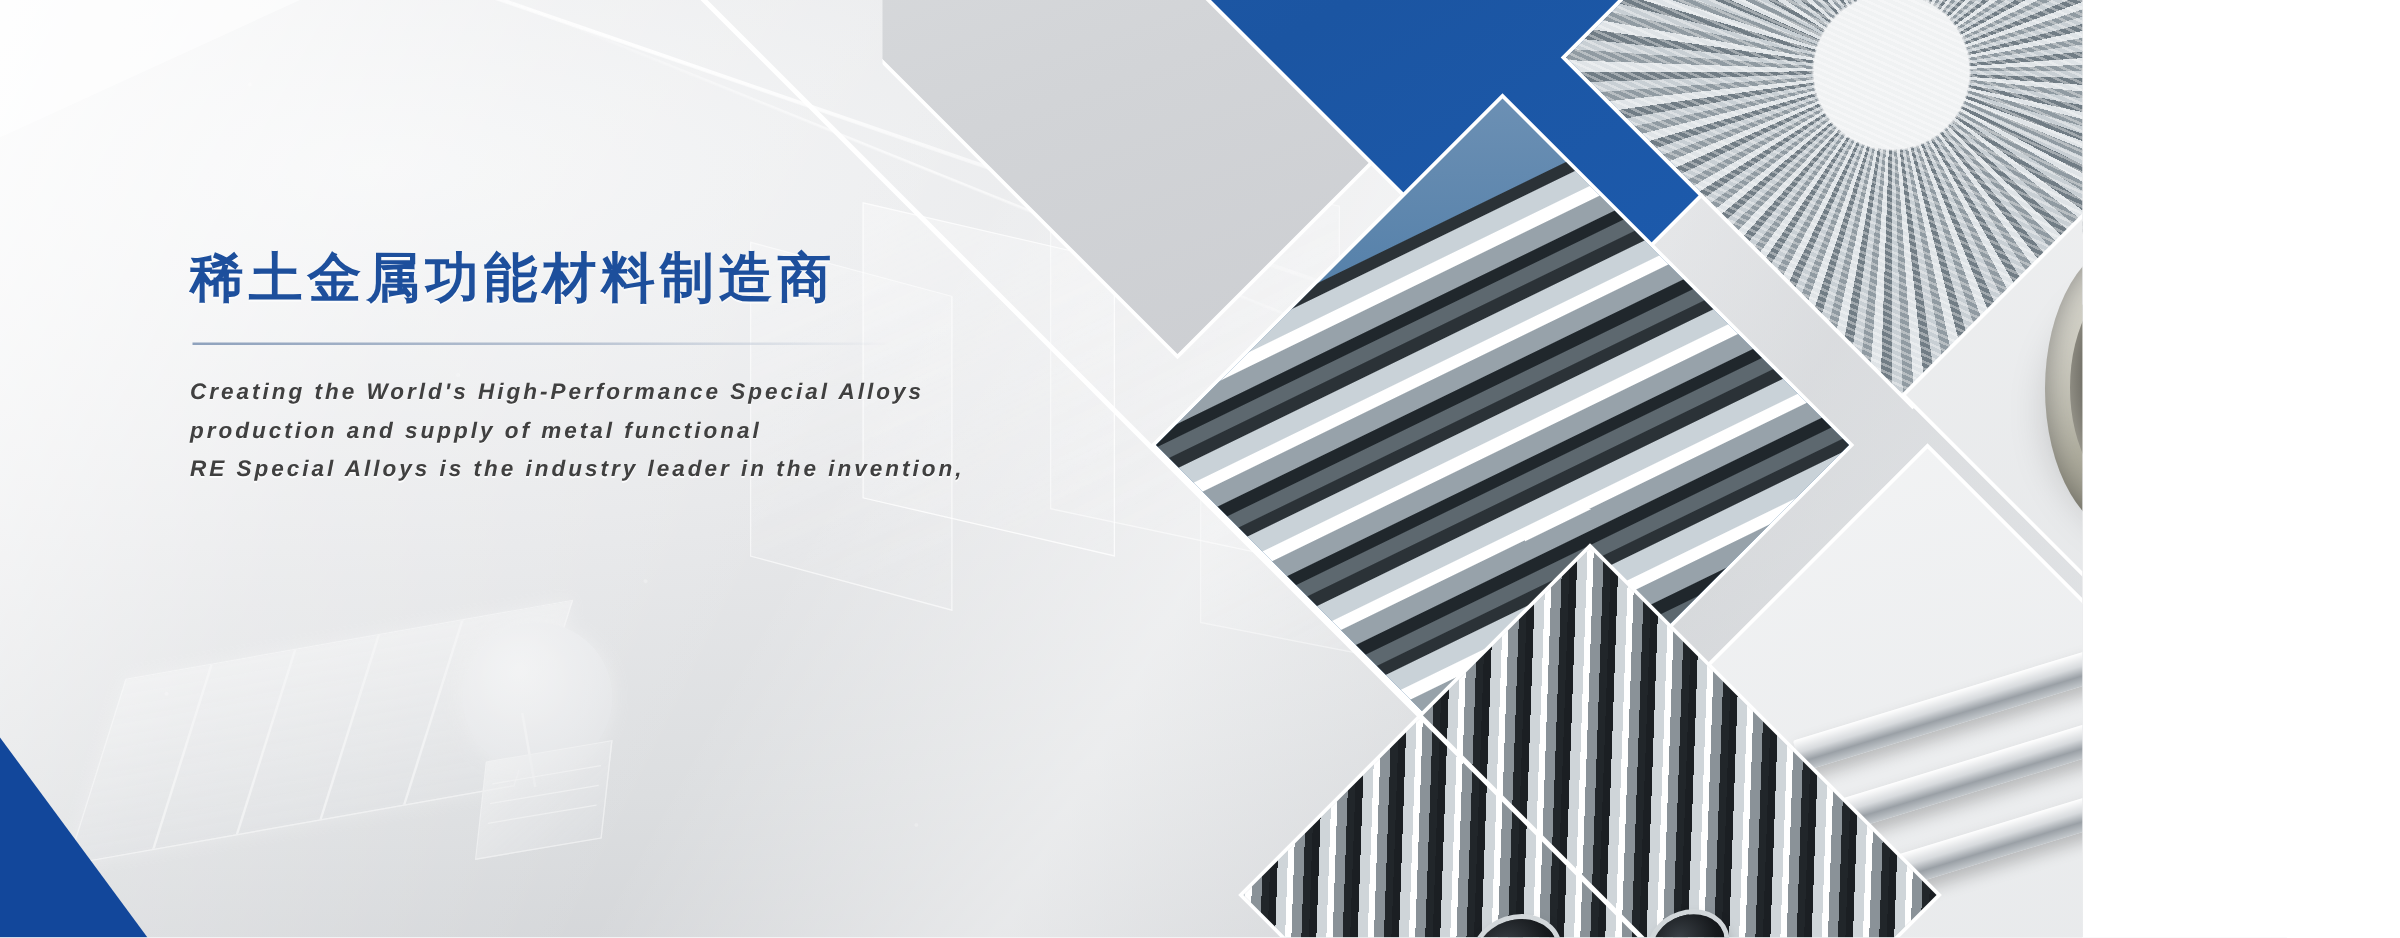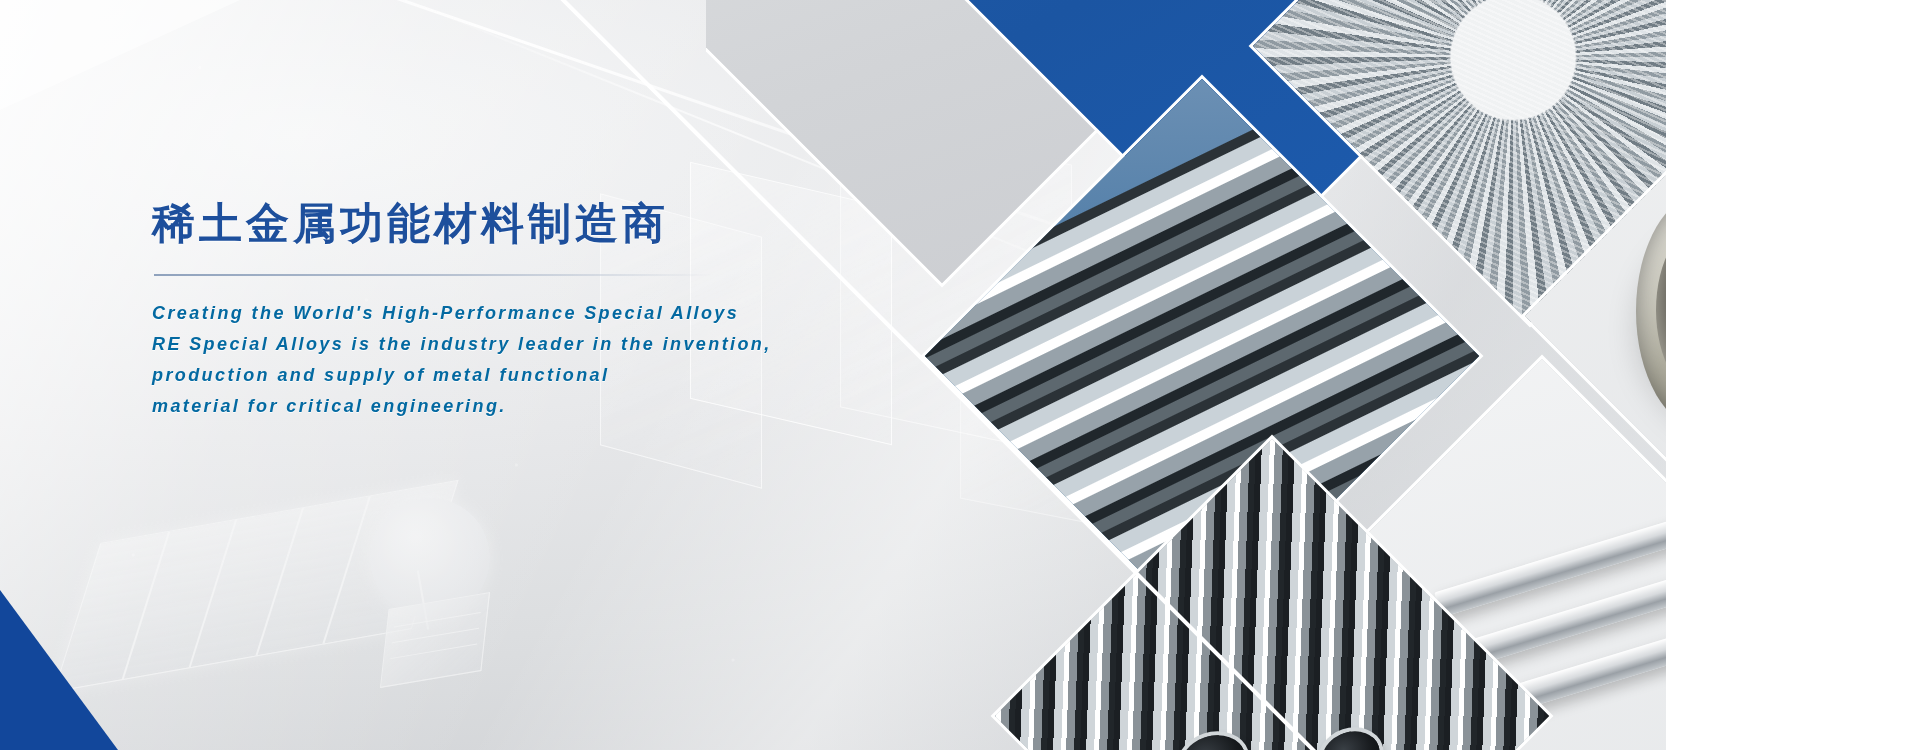--- a/index.html
+++ b/index.html
@@ -231,21 +231,21 @@
     letter-spacing:4px;
     margin:0;
     text-shadow:0 1px 0 rgba(255,255,255,.65);
   }
   .rule{
     width:560px;height:2px;margin:26px 0 22px 2px;
     background:linear-gradient(90deg, #8fa2bd 0%, #b9c3d2 55%, rgba(185,195,210,0) 100%);
   }
   .sub{
     margin:0;
-    color:#0369a1;
+    color:#404040;
     font-family:"Liberation Sans", sans-serif;
     font-style:italic;
     font-weight:700;
     font-size:18px;
     line-height:31px;
     letter-spacing:2.4px;
     text-shadow:0 1px 0 rgba(255,255,255,.8);
   }
   .sub .line{display:block;white-space:nowrap;}
 </style>
@@ -330,19 +330,18 @@
 
   <div class="copy">
     <h1 class="headline">
       <span>稀土金属功能材料制造商</span><br>
     </h1>
 
     <div class="rule"></div>
 
     <p class="sub">
       <span class="line">Creating the World's High-Performance Special Alloys</span>
+      <span class="line">production and supply of metal functional</span>
       <span class="line">RE Special Alloys is the industry leader in the invention,</span>
-      <span class="line">production and supply of metal functional</span>
-      <span class="line">material for critical engineering.</span>
     </p>
   </div>
 
 </div>
 
 </body></html>

